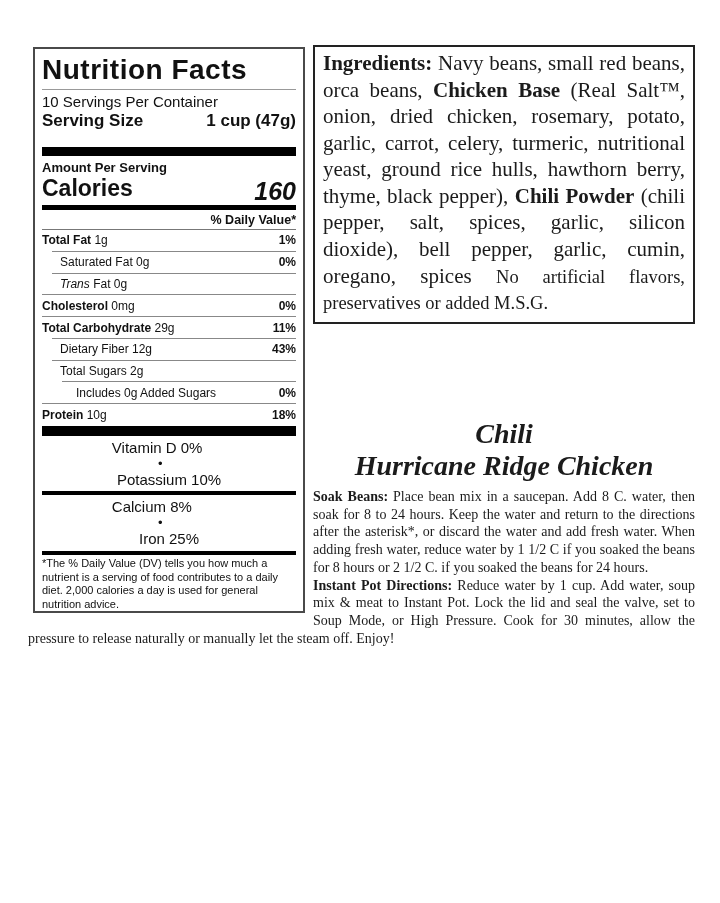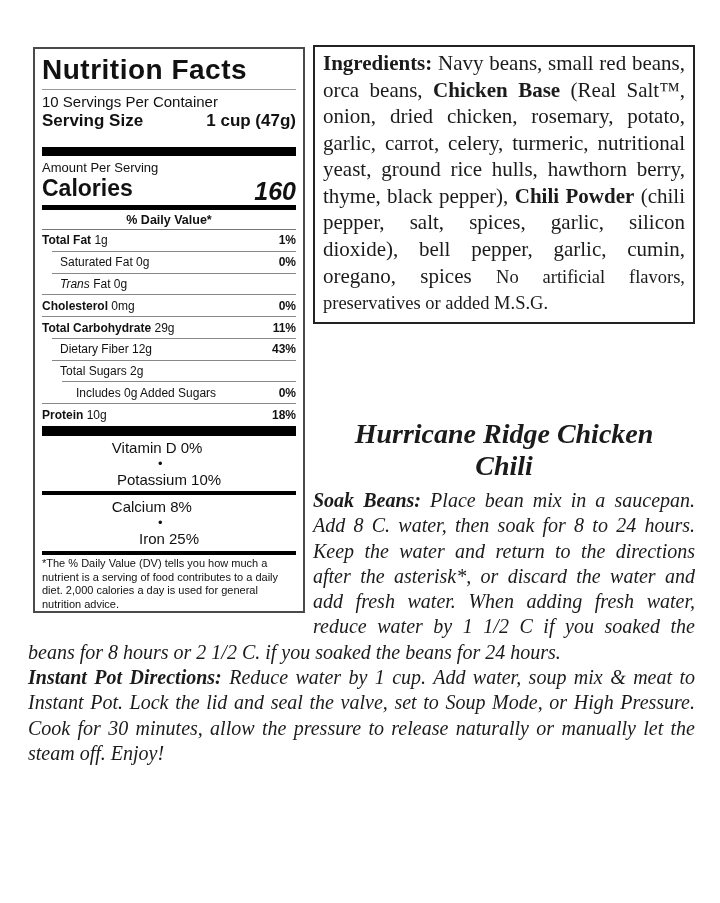--- a/index.html
+++ b/index.html
@@ -18,26 +18,26 @@
     border:2px solid #4a4a4a; background:#fff;
     font-family:"Liberation Sans", sans-serif; color:#111;
     overflow:hidden;
   }
   .nf-title { font-size:28px; font-weight:bold; letter-spacing:0.5px;
     border-bottom:1px solid #999; padding-bottom:3px; white-space:nowrap; }
   .nf-servings { font-size:15px; padding:3px 0 1px; }
   .nf-ss { display:flex; justify-content:space-between; font-weight:bold;
     font-size:17px; padding-bottom:16px; }
   .bar9 { height:9px; background:#000; }
-  .nf-aps { font-size:13px; font-weight:normal; padding-top:4px; }
+  .nf-aps { font-size:13px; font-weight:bold; padding-top:4px; }
   .nf-cal { display:flex; justify-content:space-between; align-items:flex-end; }
   .nf-cal .cl { font-size:23px; font-weight:bold; }
   .nf-cal .cv { font-size:25px; font-weight:bold; line-height:0.9;font-style:italic; }
   .bar5 { height:5px; background:#000; margin-top:3px; }
-  .nf-dvh { text-align:center; font-size:12.5px; font-weight:bold;
+  .nf-dvh { text-align:right; font-size:12.5px; font-weight:bold;
     padding:3px 0 2px; border-bottom:1px solid #777; }
   .nf-row { display:flex; justify-content:space-between;
     font-size:12px; padding:3.4px 0; }
   .nf-row + .nf-row { border-top:1px solid #888; }
   .nf-row .rn b { font-weight:bold; }
   .nf-row .dv { font-weight:bold; }
   .lvl1 { margin-left:10px; }
   .lvl1 .rn { padding-left:8px; }
   .lvl2 { margin-left:20px; }
   .lvl2 .rn { padding-left:14px; }
@@ -61,21 +61,21 @@
   .ingredients-box b { font-weight:bold; }
   .ing-note { font-size:18.5px; }
 
   .recipe-title {
     margin:0 0 6px 0; font-size:28px; font-weight:bold; font-style:italic;
     text-align:center; line-height:1.15;
   }
   .recipe-title span { display:block; }
 
   .body-par {
-    margin:0; font-size:20px; line-height:1.265; text-align:justify;font-style:italic;
+    margin:0; font-size:14px; line-height:1.265; text-align:justify;
   }
   .body-par b { font-weight:bold; }
   .par-gap { margin-top:11px; }
 </style>
 </head>
 <body>
 
 <div class="page">
 
   <div class="nfp">
@@ -148,22 +148,22 @@
 
     <div class="bar4"></div>
     <div class="nf-foot">*The % Daily Value (DV) tells you how much a nutrient is a serving of food contributes to a daily diet. 2,000 calories a day is used for general nutrition advice.</div>
   </div>
 
   <div class="ingredients-box">
     <b>Ingredients:</b><span> Navy beans, small red beans, orca beans, </span><b>Chicken Base</b><span> (Real Salt™, onion, dried chicken, rosemary, potato, garlic, carrot, celery, turmeric, nutritional yeast, ground rice hulls, hawthorn berry, thyme, black pepper), </span><b>Chili Powder</b><span> (chili pepper, salt, spices, garlic, silicon dioxide), bell pepper, garlic, cumin, oregano, spices </span><span class="ing-note">No artificial flavors, preservatives or added M.S.G.</span>
   </div>
 
   <h1 class="recipe-title">
+    <span>Chili</span>
     <span>Hurricane Ridge Chicken</span>
-    <span>Chili</span>
   </h1>
 
   <p class="body-par"><b>Soak Beans:</b><span> Place bean mix in a saucepan. Add 8 C. water, then soak for 8 to 24 hours. Keep the water and return to the directions after the asterisk*, or discard the water and add fresh water. When adding fresh water, reduce water by 1 1/2 C if you soaked the beans for 8 hours or 2 1/2 C. if you soaked the beans for 24 hours.</span></p>
 
 
   <p class="body-par"><b>Instant Pot Directions:</b><span> Reduce water by 1 cup. Add water, soup mix &amp; meat to Instant Pot. Lock the lid and seal the valve, set to Soup Mode, or High Pressure. Cook for 30 minutes, allow the pressure to release naturally or manually let the steam off. Enjoy!</span></p>
 
 </div>
 
 </body></html>

